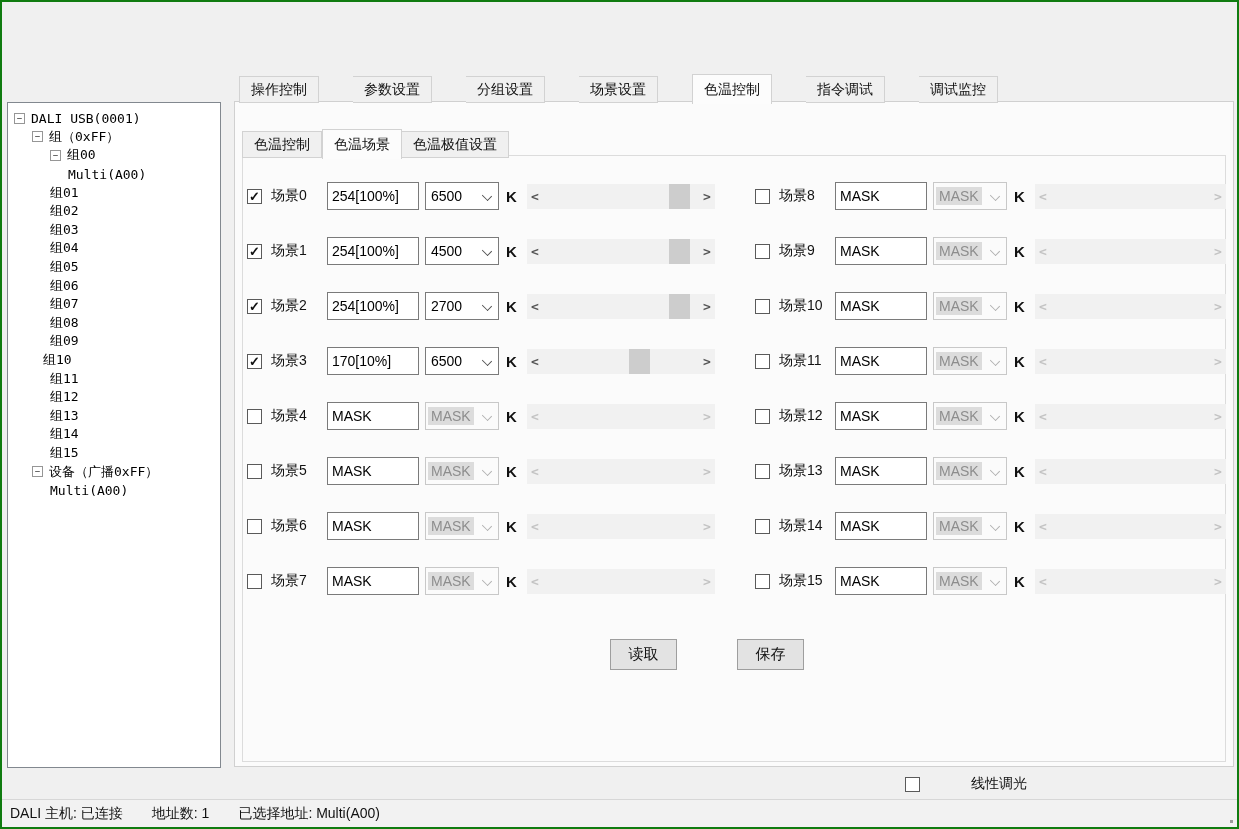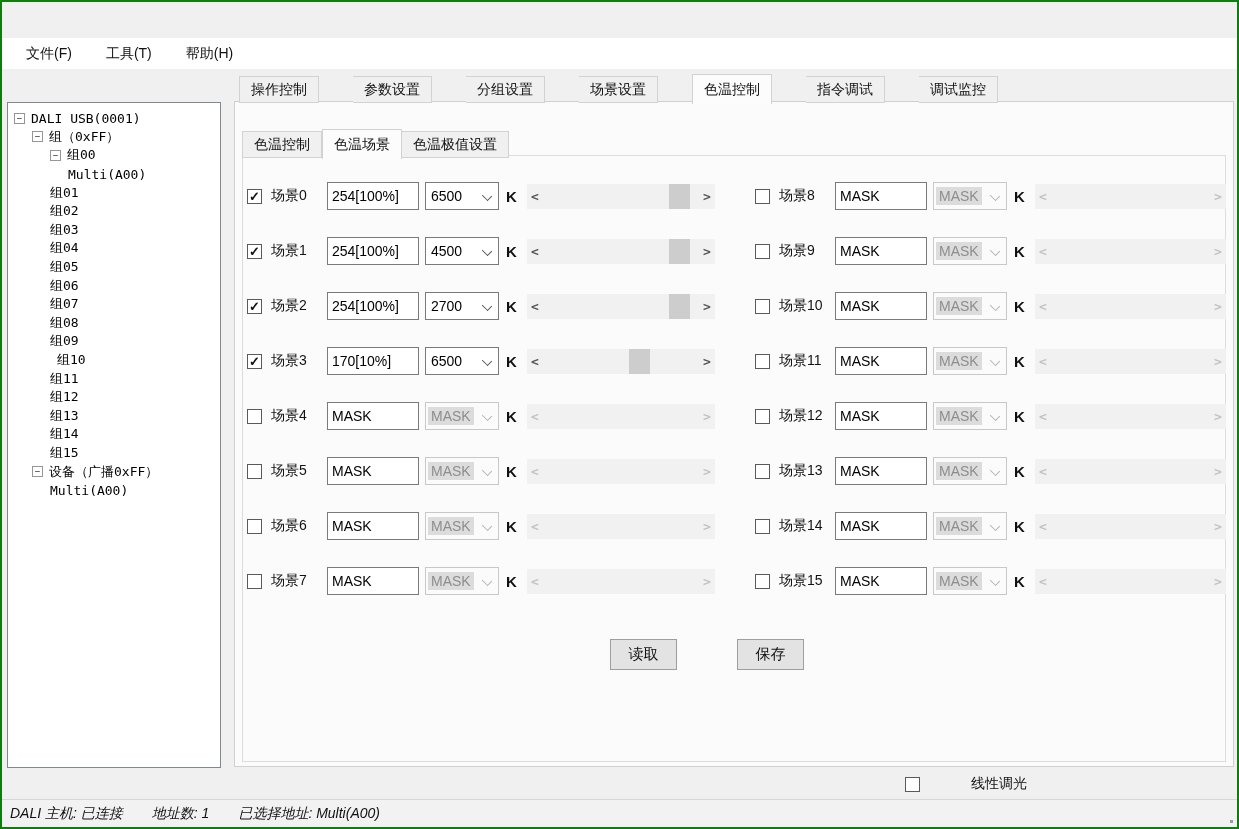--- a/index.html
+++ b/index.html
@@ -119,41 +119,34 @@
   #btn-save { left:735px; top:637px; }
 
   
   .footer-check { position:absolute; left:903px; top:773px; display:flex; align-items:center;gap:45px; }
   .footer-check .cb { background:#fff; }
   .footer-check .label { font-size:14px; margin-left:6px; color:#111; }
   .statusbar {
     position:absolute; left:0; right:0; bottom:0; height:28px; background:#f2f2f2;
     border-top:1px solid #d7d7d7; display:flex; align-items:center; font-size:14px; color:#111;
   }
-  .status-item { margin-left:8px;font-style:italic; }
+  .status-item { margin-left:8px; }
   .status-item + .status-item { margin-left:29px; }
   .grip {
     position:absolute; right:4px; bottom:4px; width:3px; height:3px; background:#9a9a9a;
     box-shadow: -7px 14px 0 #9a9a9a, 0 14px 0 #9a9a9a, -14px 14px 0 #9a9a9a,
                 -7px 7px 0 #9a9a9a, 0 7px 0 #9a9a9a, 0 0 0 #9a9a9a;
   }
 </style>
 </head>
 <body>
 
 <div id="window">
 
 
-  <div class="menubar" id="menubar">
-    <div class="menu-item">文件(F)</div>
-
-    <div class="menu-item">工具(T)</div>
-
-    <div class="menu-item">帮助(H)</div>
-  </div>
 
   <div class="tree-panel" id="tree">
     <div class="tree-item" style="padding-left: 6px;">
       <span class="expander">−</span>
       <span class="tree-label">DALI USB(0001)</span>
     </div>
 
     <div class="tree-item" style="padding-left: 24px;">
       <span class="expander">−</span>
       <span class="tree-label">组（0xFF）</span>
@@ -207,21 +200,21 @@
     <div class="tree-item" style="padding-left: 42px;">
 
       <span class="tree-label">组08</span>
     </div>
 
     <div class="tree-item" style="padding-left: 42px;">
 
       <span class="tree-label">组09</span>
     </div>
 
-    <div class="tree-item" style="padding-left: 49px;">
+    <div class="tree-item" style="padding-left: 35px;">
 
       <span class="tree-label">组10</span>
     </div>
 
     <div class="tree-item" style="padding-left: 42px;">
 
       <span class="tree-label">组11</span>
     </div>
 
     <div class="tree-item" style="padding-left: 42px;">

